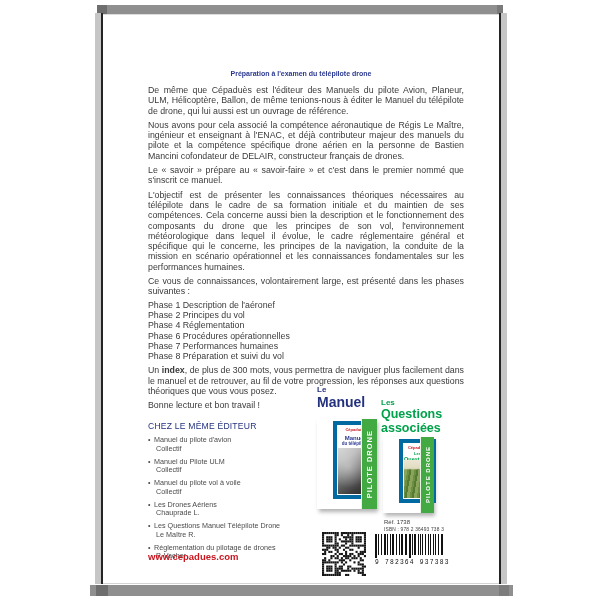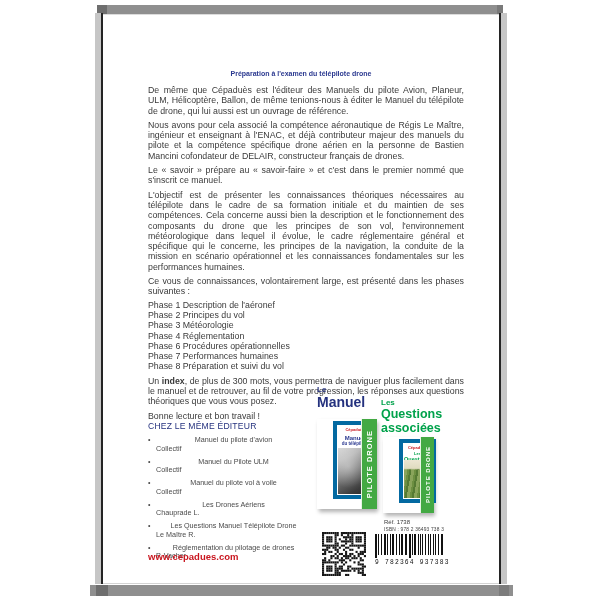--- a/index.html
+++ b/index.html
@@ -41,21 +41,21 @@
   .phases div{line-height:10.3px;}
   .closing{margin-top:1px;text-align:left;}
 
   
   .publisher-heading{
     position:absolute;left:45px;top:406px;
     font-size:8.6px;font-weight:400;color:#24317e;letter-spacing:.2px;
   }
   .book-list{position:absolute;left:45px;top:421px;width:165px;color:#4a4a4a;}
   .book-item{margin-bottom:4.4px;font-size:7.2px;line-height:8.6px;}
-  .book-item .b-title{position:relative;padding-left:6px;text-align:center;}
+  .book-item .b-title{position:relative;padding-left:6px;}
   .book-item .b-title::before{content:"•";position:absolute;left:0;top:0;font-size:7px;color:#4a4a4a;}
   .book-item .b-author{padding-left:8px;}
   .website{
     position:absolute;left:45px;top:536px;
     font-size:9.5px;font-weight:700;color:#c9151e;text-decoration:none;cursor:pointer;
   }
 
   
   .manual-label{position:absolute;left:214px;top:371px;color:#24317e;font-weight:700;line-height:1;}
   .manual-label .l1{font-size:8px;display:block;margin-bottom:1px;}
@@ -129,21 +129,20 @@
 
   <div class="body-text">
     <p>De même que Cépaduès est l'éditeur des Manuels du pilote Avion, Planeur, ULM, Hélicoptère, Ballon, de même tenions-nous à éditer le Manuel du télépilote de drone, qui lui aussi est un ouvrage de référence.</p>
     <p>Nous avons pour cela associé la compétence aéronautique de Régis Le Maître, ingénieur et enseignant à l'ENAC, et déjà contributeur majeur des manuels du pilote et la compétence spécifique drone aérien en la personne de Bastien Mancini cofondateur de DELAIR, constructeur français de drones.</p>
     <p>Le « savoir » prépare au « savoir-faire » et c'est dans le premier nommé que s'inscrit ce manuel.</p>
     <p>L'objectif est de présenter les connaissances théoriques nécessaires au télépilote dans le cadre de sa formation initiale et du maintien de ses compétences. Cela concerne aussi bien la description et le fonctionnement des composants du drone que les principes de son vol, l'environnement météorologique dans lequel il évolue, le cadre réglementaire général et spécifique qui le concerne, les principes de la navigation, la conduite de la mission en scénario opérationnel et les connaissances fondamentales sur les performances humaines.</p>
     <p>Ce vous de connaissances, volontairement large, est présenté dans les phases suivantes :</p>
     <div class="phases">
       <div>Phase 1 Description de l'aéronef</div>
       <div>Phase 2 Principes du vol</div>
-      <div>Phase 3 Météorologie</div>
       <div>Phase 4 Réglementation</div>
       <div>Phase 6 Procédures opérationnelles</div>
       <div>Phase 7 Performances humaines</div>
       <div>Phase 8 Préparation et suivi du vol</div>
     </div>
     <p><span>Un </span><b>index</b><span>, de plus de 300 mots, vous permettra de naviguer plus facilement dans le manuel et de retrouver, au fil de votre progression, les réponses aux questions théoriques que vous vous posez.</span></p>
     <p class="closing">Bonne lecture et bon travail !</p>
   </div>
 
   <div class="publisher-heading">CHEZ LE MÊME ÉDITEUR</div>

